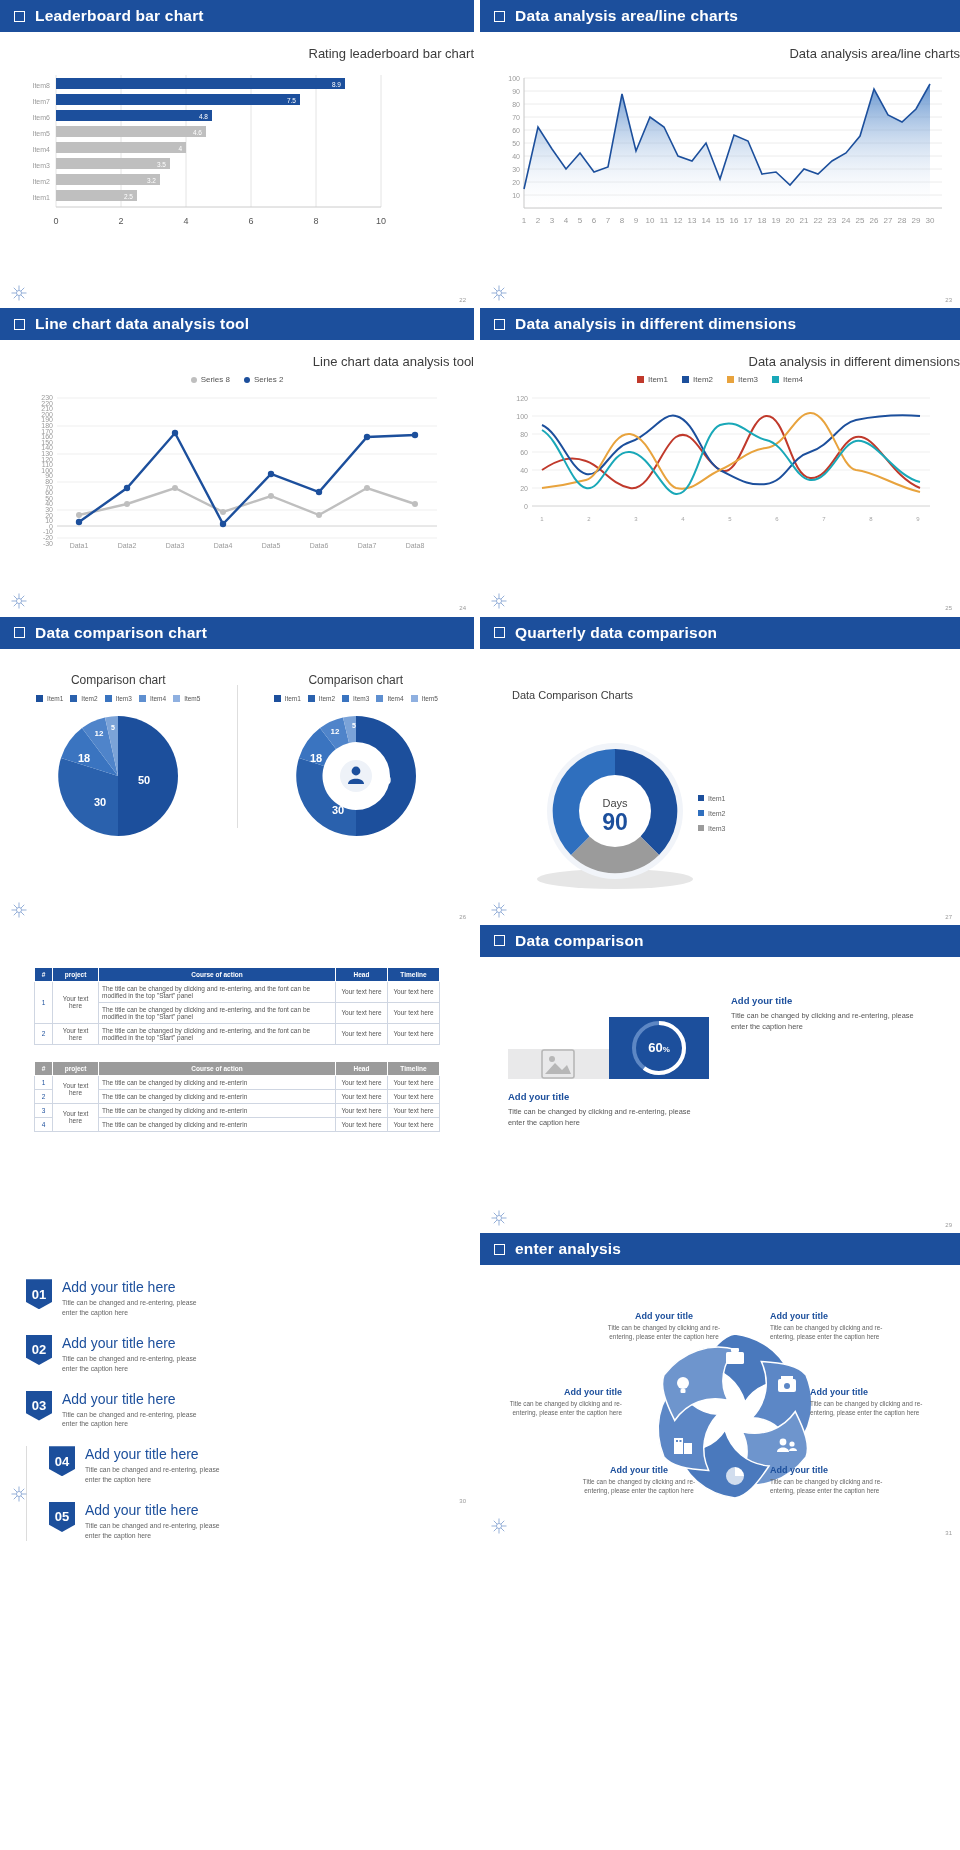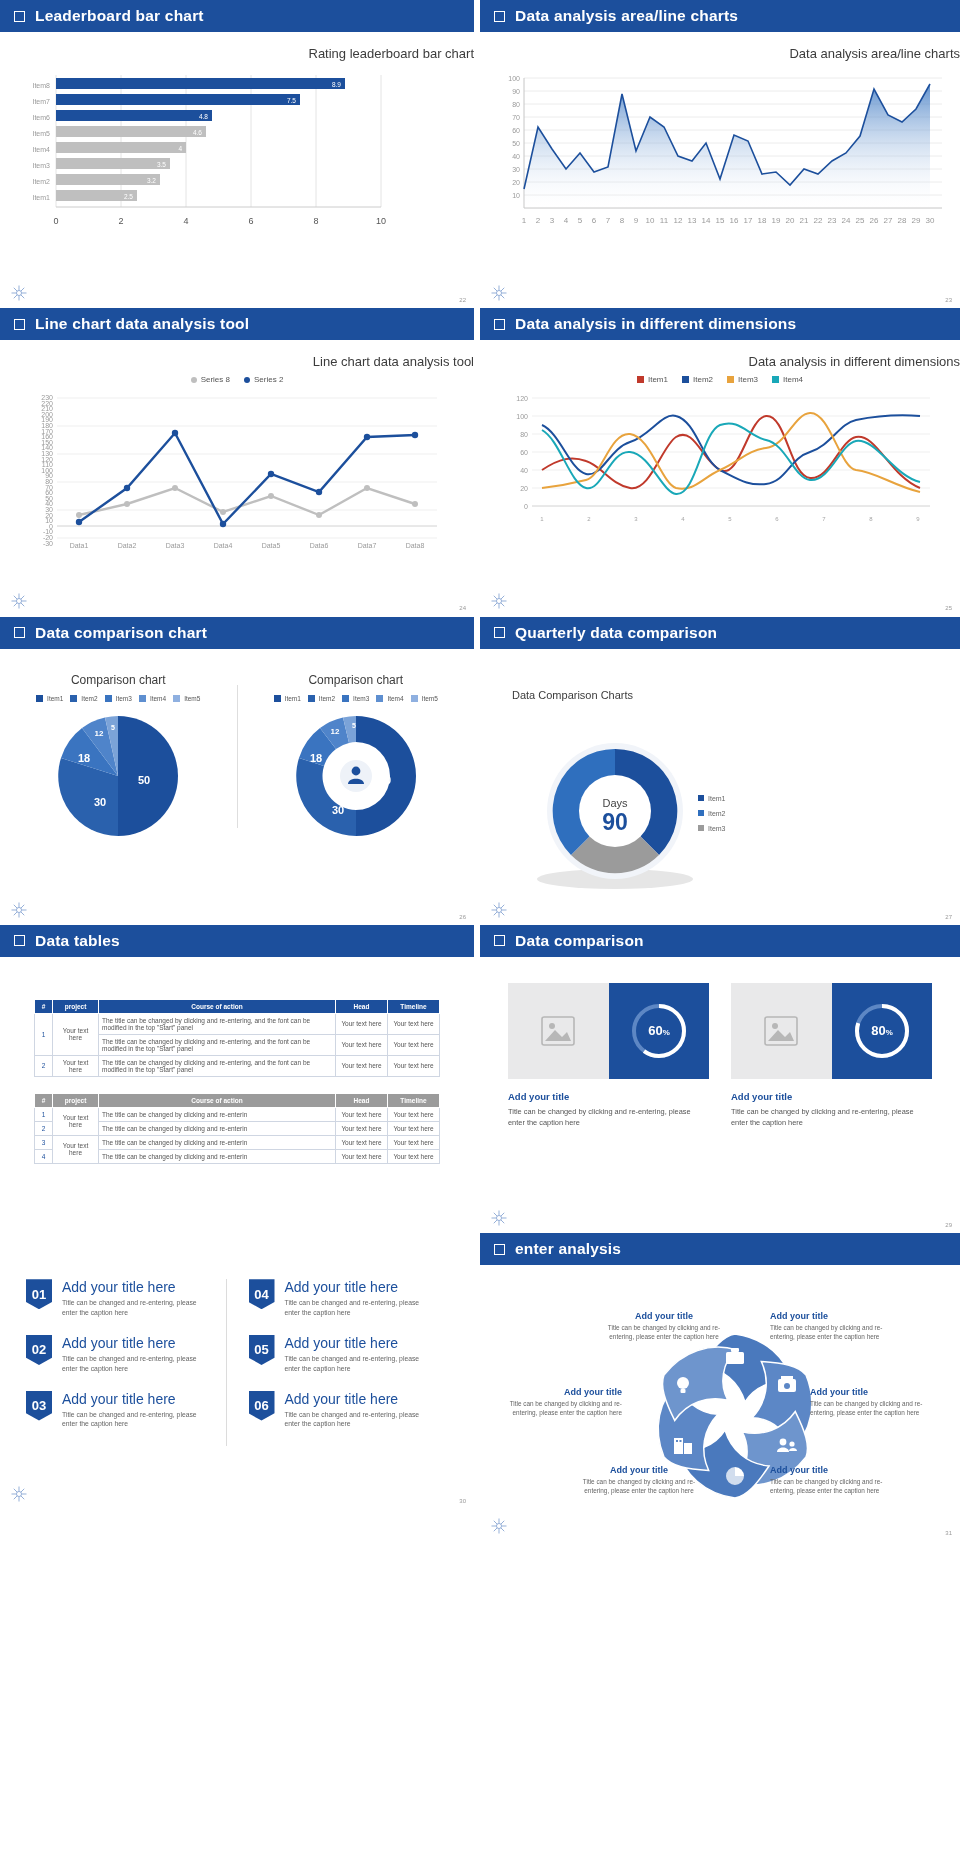--- a/index.html
+++ b/index.html
@@ -73,38 +73,38 @@
   }
   table.dt.gray th { background:#9b9b9b; }
   table.dt td {
     border:1px solid #cfd6e2; padding:3px 3px; color:#555;
     vertical-align:middle;
   }
   table.dt td.num { color:#1c4f9c; text-align:center; width:18px; }
   table.dt td.ctr { text-align:center; }
 
   
-  .bullets { display:flex; gap:0; padding:28px 26px 0 26px; }
+  .bullets { display:flex; gap:0; padding:28px 26px 0 26px;flex-direction:column; }
   .bcol { flex:1; padding-right:14px; }
   .bcol + .bcol { border-left:1px solid #dcdcdc; padding-left:22px; }
   .brow { display:flex; gap:10px; margin-bottom:17px; }
   .badge {
     width:26px; height:30px; flex:0 0 auto;
     background:#1c4f9c; color:#fff;
     font-size:13px; font-weight:bold;
     display:flex; align-items:center; justify-content:center;
     clip-path:polygon(0 0,100% 0,100% 76%,50% 100%,0 76%);
   }
   .btxt .bh { color:#1c4f9c; font-size:14px; font-weight:normal; margin-bottom:3px; }
   .btxt .bp { color:#666; font-size:6.8px; line-height:1.45; max-width:150px; }
 
   
   .cmpwrap { display:flex; gap:22px; padding:26px 28px 0 28px; }
   .cmpcol { flex:1; }
-  .cmpimgs { display:flex; height:96px; }
+  .cmpimgs { display:flex; height:96px;align-items:flex-end; }
   .ph { flex:1; background:#e9e9ea; display:flex; align-items:center; justify-content:center; }
   .ring { flex:1; background:#1c4f9c; display:flex; align-items:center; justify-content:center; }
   .cmph { color:#1c4f9c; font-size:9.5px; font-weight:bold; margin:12px 0 4px; }
   .cmpp { color:#555; font-size:7.4px; line-height:1.5; }
 
   
   .rlbl { position:absolute; width:128px; }
   .rlbl h5 { margin:0 0 3px 0; color:#1c4f9c; font-size:9px; }
   .rlbl p { margin:0; color:#666; font-size:6.4px; line-height:1.4; }
   .rlbl.c { text-align:center; }
@@ -577,24 +577,20 @@
         <g stroke="#7f9fd0" stroke-width="1.1" fill="none">
           <circle cx="12" cy="12" r="3.4"></circle>
           <path d="M12 2 L12 8 M12 16 L12 22 M2 12 L8 12 M16 12 L22 12 M5 5 L9.5 9.5 M14.5 14.5 L19 19 M19 5 L14.5 9.5 M9.5 14.5 L5 19"></path>
         </g>
       </svg>
       <div class="pagenum">27</div>
     </div>
   </div>
 
   <div class="slide left">
-    <div class="titlebar">
-      <span class="sq"></span>
-      <span class="t">Data tables</span>
-    </div>
     <div class="body">
       <table class="dt" style="width:406px;margin:42px auto 0;">
         <tbody>
             <tr>
           <th style="width:18px">#</th>
           <th style="width:46px">project</th>
           <th>Course of action</th>
           <th style="width:52px">Head</th>
           <th style="width:52px">Timeline</th>
         </tr>
@@ -682,36 +678,20 @@
                 <circle cx="31" cy="31" r="25" fill="none" stroke="#5d87c4" stroke-width="4"></circle>
                 <circle cx="31" cy="31" r="25" fill="none" stroke="#ffffff" stroke-width="4" stroke-dasharray="94 157" transform="rotate(-90 31 31)" stroke-linecap="butt"></circle>
                 <text x="31" y="35" text-anchor="middle" font-size="13" font-weight="bold" fill="#ffffff">60<tspan font-size="8">%</tspan></text>
               </svg>
             </div>
           </div>
           <div class="cmph">Add your title</div>
           <div class="cmpp">Title can be changed by clicking and re-entering, please enter the caption here</div>
         </div>
         <div class="cmpcol">
-          <div class="cmpimgs">
-            <div class="ph">
-              <svg width="34" height="30" viewBox="0 0 34 30">
-                <rect x="1" y="1" width="32" height="28" fill="none" stroke="#b7b7b7" stroke-width="1.6" rx="2"></rect>
-                <circle cx="11" cy="10" r="3" fill="#b7b7b7"></circle>
-                <path d="M4 25 L14 14 L21 21 L26 16 L30 25 Z" fill="#b7b7b7"></path>
-              </svg>
-            </div>
-            <div class="ring">
-              <svg width="62" height="62" viewBox="0 0 62 62">
-                <circle cx="31" cy="31" r="25" fill="none" stroke="#5d87c4" stroke-width="4"></circle>
-                <circle cx="31" cy="31" r="25" fill="none" stroke="#ffffff" stroke-width="4" stroke-dasharray="125 157" transform="rotate(-90 31 31)" stroke-linecap="butt"></circle>
-                <text x="31" y="35" text-anchor="middle" font-size="13" font-weight="bold" fill="#ffffff">80<tspan font-size="8">%</tspan></text>
-              </svg>
-            </div>
-          </div>
           <div class="cmph">Add your title</div>
           <div class="cmpp">Title can be changed by clicking and re-entering, please enter the caption here</div>
         </div>
       </div>
       <svg class="logo" viewBox="0 0 24 24">
         <g stroke="#7f9fd0" stroke-width="1.1" fill="none">
           <circle cx="12" cy="12" r="3.4"></circle>
           <path d="M12 2 L12 8 M12 16 L12 22 M2 12 L8 12 M16 12 L22 12 M5 5 L9.5 9.5 M14.5 14.5 L19 19 M19 5 L14.5 9.5 M9.5 14.5 L5 19"></path>
         </g>
       </svg>

